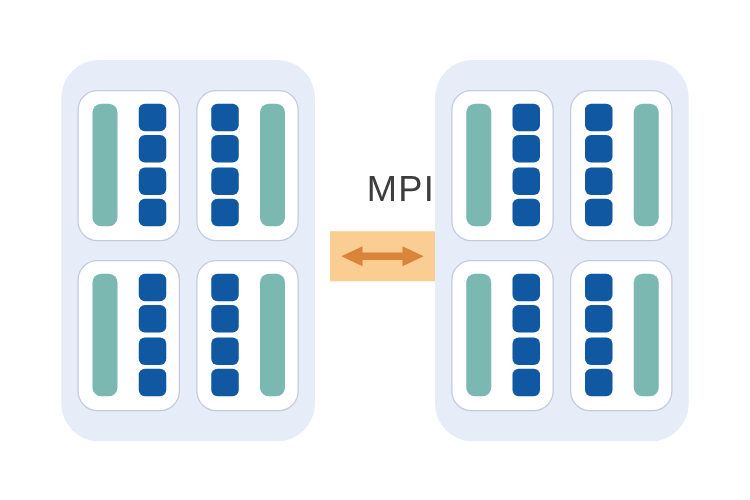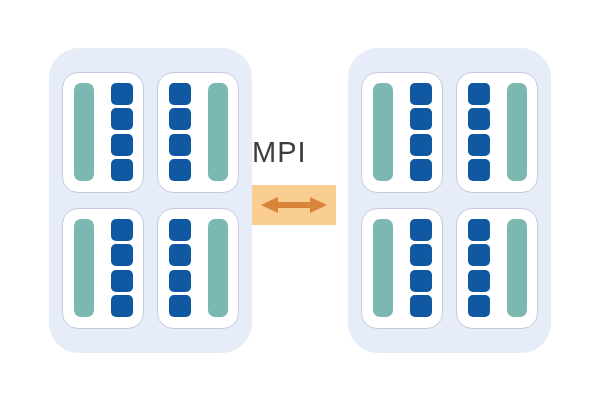--- a/index.html
+++ b/index.html
@@ -47,21 +47,21 @@
   .squares{
     display:flex;flex-direction:column;justify-content:space-between;
     height:98px;
   }
   .square{
     width:22px;height:22px;border-radius:5px;
     background:var(--blue);
   }
   .center{
     width:96px;
-    display:flex;flex-direction:column;align-items:flex-start;
+    display:flex;flex-direction:column;align-items:flex-end;
     gap:18px;
     position:relative;top:-19px;
   }
   .mpi-label{
     font-size:29px;font-weight:300;line-height:1;
     letter-spacing:1px;
     color:var(--label);
   }
   .mpi-box{
     width:84px;height:40px;

